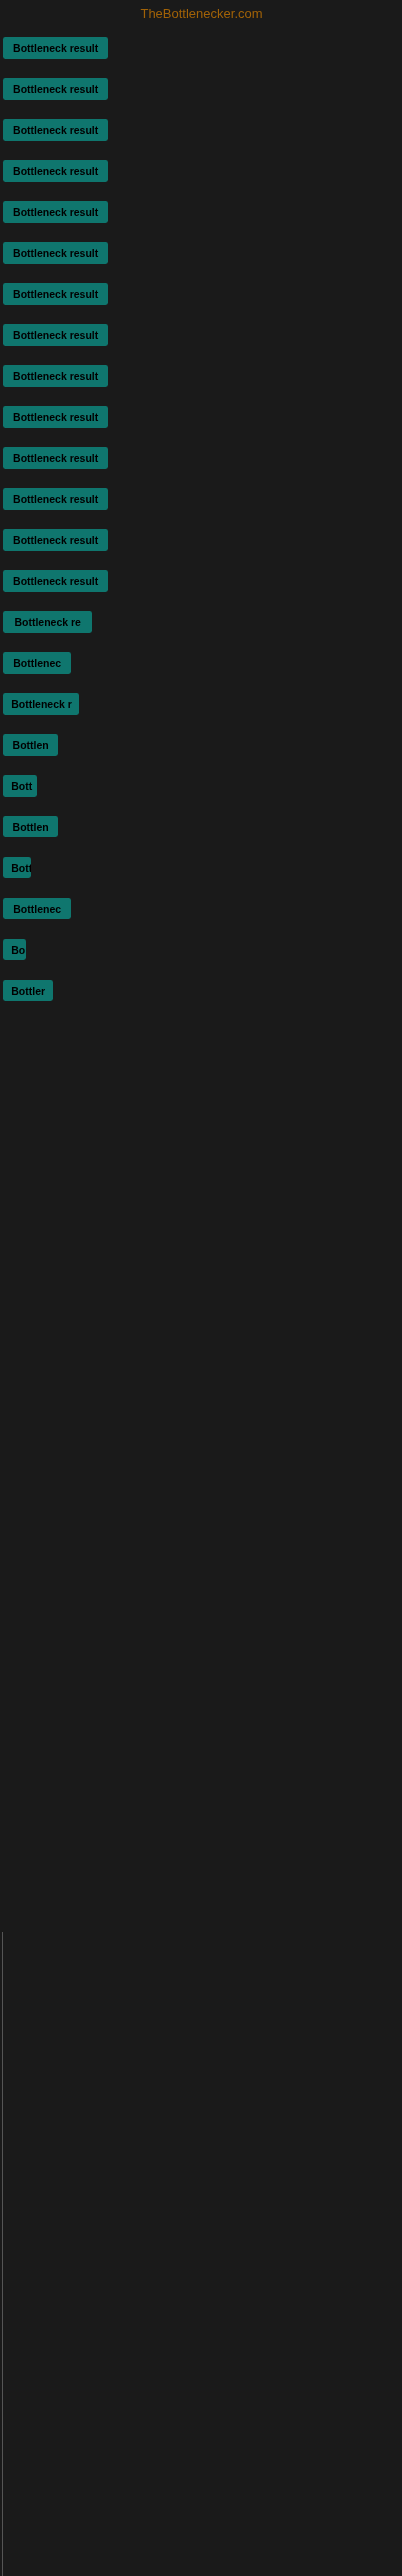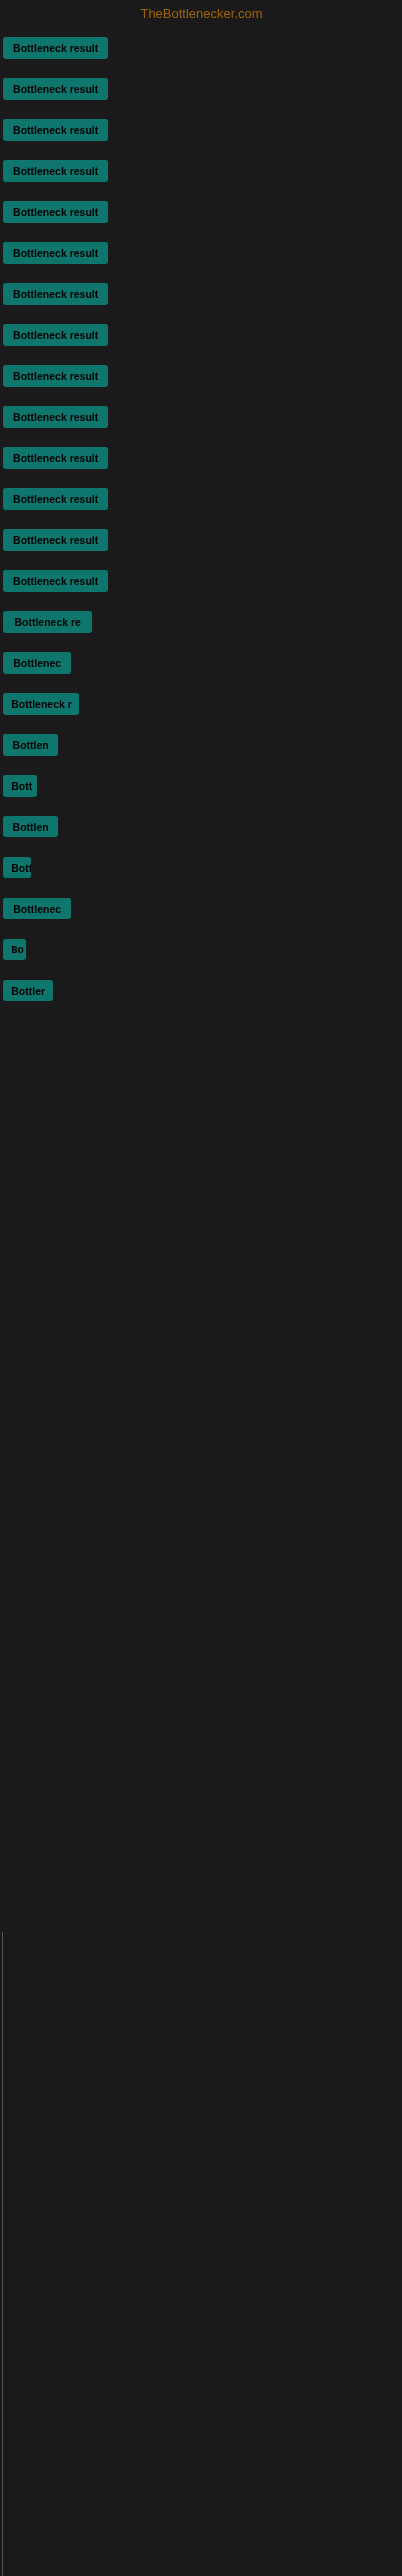--- a/index.html
+++ b/index.html
@@ -75,18 +75,18 @@
     <div class="row"><button class="bottleneck-btn" style="max-width: 105px; width: 105px;">Bottleneck result</button></div>
     <div class="row"><button class="bottleneck-btn" style="max-width: 105px; width: 105px;">Bottleneck result</button></div>
     <div class="row"><button class="bottleneck-btn" style="max-width: 89px; width: 106px;">Bottleneck re</button></div>
     <div class="row"><button class="bottleneck-btn" style="max-width: 68px; width: 68px;">Bottlenec</button></div>
     <div class="row"><button class="bottleneck-btn" style="max-width: 76px; width: 76px;">Bottleneck r</button></div>
     <div class="row"><button class="bottleneck-btn" style="max-width: 55px; width: 55px;">Bottlen</button></div>
     <div class="row"><button class="bottleneck-btn" style="max-width: 34px; width: 34px;">Bott</button></div>
     <div class="row"><button class="bottleneck-btn" style="max-width: 55px; width: 55px;">Bottlen</button></div>
     <div class="row"><button class="bottleneck-btn" style="max-width: 44px; width: 28px;">Bottle</button></div>
     <div class="row"><button class="bottleneck-btn" style="max-width: 68px; width: 68px;">Bottlenec</button></div>
-    <div class="row"><button class="bottleneck-btn" style="max-width: 22.5px; width: 22.5px; font-family: Liberation Mono, monospace;">Bo</button></div>
+    <div class="row"><button class="bottleneck-btn" style="max-width: 22.5px; width: 22.5px;">Bo</button></div>
     <div class="row"><button class="bottleneck-btn" style="max-width: 50px; width: 71px;">Bottler</button></div>
   </div>
 
 <div class="vertical-line"></div>
 
 
 </body></html>

